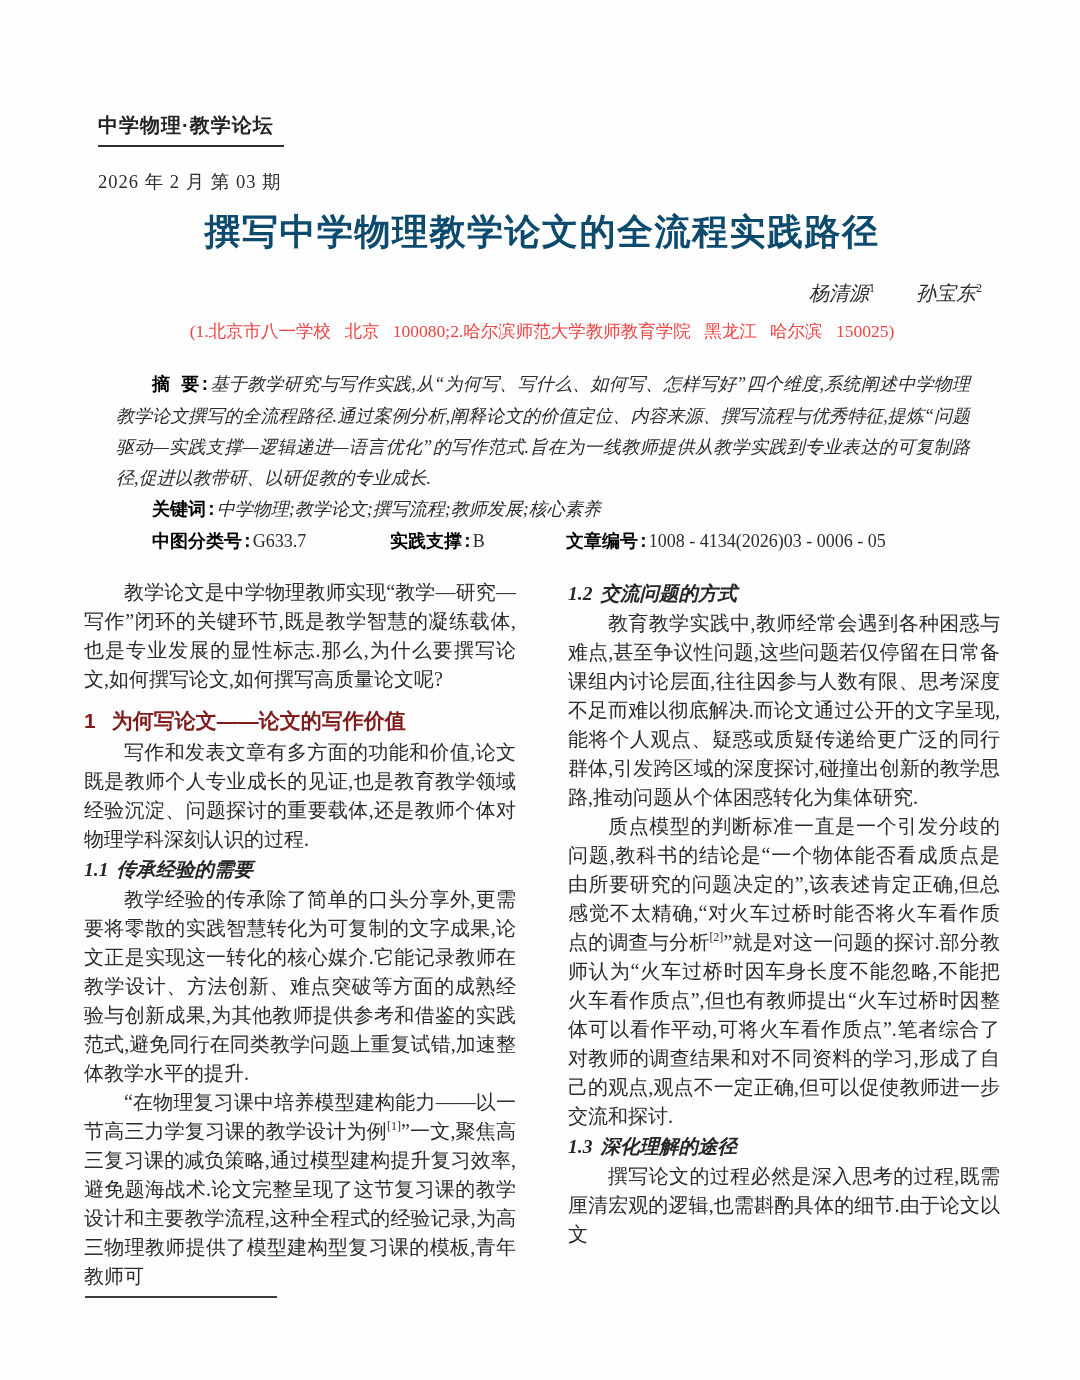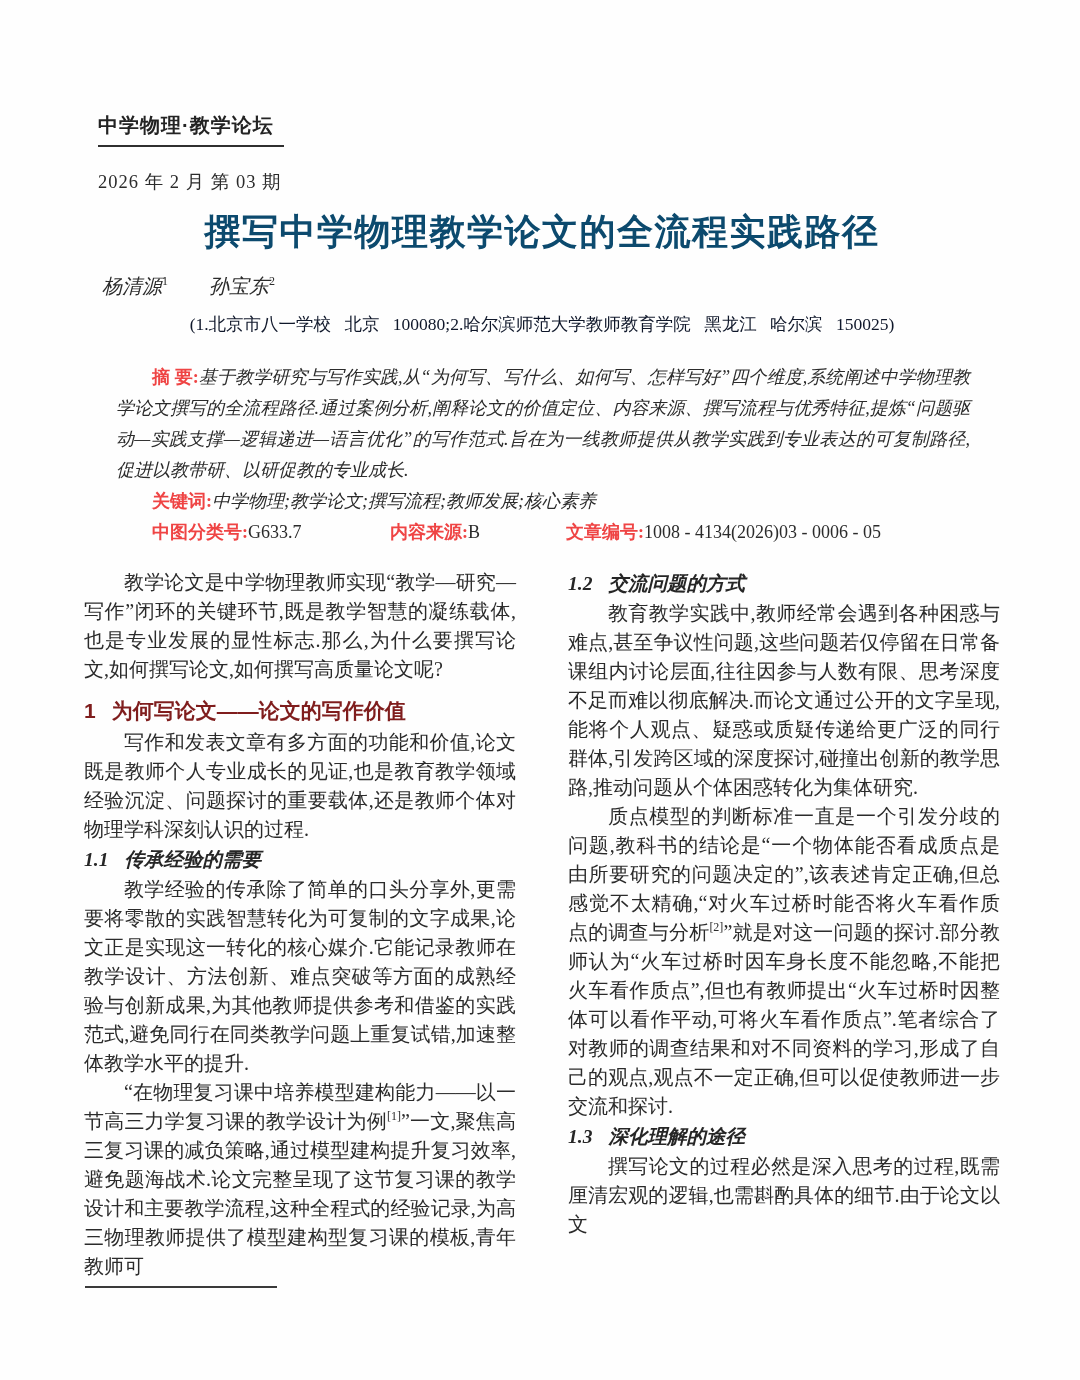--- a/index.html
+++ b/index.html
@@ -21,52 +21,52 @@
     font-weight:bold;font-size:20px;letter-spacing:1px;
     padding:0 10px 6px 0;border-bottom:2px solid #2f2f2f;
     display:inline-block;color:#232323;
   }
   .masthead-line2{font-size:18.5px;padding-top:22px;letter-spacing:1px;color:#2b2b2b;}
   
   .title{
     text-align:center;font-size:36px;font-weight:bold;
     letter-spacing:1.5px;margin-top:16px;line-height:44px;color:#0c4a6e;
   }
-  .authors{text-align:left;margin-top:13px;font-size:20px;font-style:italic;line-height:28px;}
+  .authors{text-align:right;margin-top:20px;font-size:20px;font-style:italic;line-height:28px;}
   .authors .author{margin:0 18px;}
   .authors sup{font-size:12px;font-style:normal;}
-  .affiliation{text-align:center;margin-top:12px;font-size:17.5px;line-height:24px;word-spacing:9px;color:#0f172a;}
+  .affiliation{text-align:center;margin-top:12px;font-size:17.5px;line-height:24px;word-spacing:9px;color:#ef4444;}
   
   .front{margin:26px 30px 0 32px;font-size:18px;line-height:31px;}
   .front p{margin:0;text-align:justify;}
   .kai{font-style:italic;}
   .lbl{
-    font-family:Liberation Serif, serif;
-    font-weight:bold;font-style:normal;color:#ef4444;
+    font-family:Liberation Mono, monospace;
+    font-weight:bold;font-style:normal;color:#000000;
   }
   .indent2{text-indent:2em;}
   .meta-line{margin-top:3px;white-space:nowrap;}
   .meta-line .m1{display:inline-block;margin-left:2em;width:238px;}
   .meta-line .m2{display:inline-block;width:176px;}
   
   .body-cols{display:flex;gap:52px;margin-top:20px;}
   .col{flex:1;min-width:0;}
   .col p{margin:0;font-size:20px;line-height:29px;text-align:justify;color:#2b2b2b;}
   .col p.indent{text-indent:2em;}
   .col sup{font-size:12px;line-height:0;}
   h3.sec{
     font-family:"Liberation Sans","DejaVu Sans",sans-serif;
     font-size:21px;font-weight:bold;margin:12px 0 3px 0;line-height:29px;color:#7f1d1d;
   }
   h3.sec .num{margin-right:16px;}
   h4.subsec{
     font-size:19.5px;font-weight:bold;font-style:italic;
     margin:1px 0;line-height:29px;color:#262626;
   }
-  h4.subsec .num{margin-right:16px;font-style:italic;}
+  h4.subsec .num{margin-right:8px;font-style:italic;}
   
   .fn-divider{width:192px;border-top:2.5px solid #3a3a3a;margin:5px 0 9px 1px;}
   .footnote{font-size:17px;line-height:28px;}
   .footnote p{margin:0;text-align:justify;font-style:italic;color:#2f2f2f;}
   .footnote .indent2{text-indent:2em;}
 </style>
 </head>
 <body>
 
 <div class="page">
@@ -86,21 +86,21 @@
     <span class="author"><span>孙宝东</span><sup>2</sup></span>
   </div>
 
   
   <div class="affiliation">(1.北京市八一学校 北京 100080;2.哈尔滨师范大学教师教育学院 黑龙江 哈尔滨 150025)</div>
 
   
   <div class="front">
     <p class="kai indent2"><span class="lbl">摘 要:</span><span>基于教学研究与写作实践,从“为何写、写什么、如何写、怎样写好”四个维度,系统阐述中学物理教学论文撰写的全流程路径.通过案例分析,阐释论文的价值定位、内容来源、撰写流程与优秀特征,提炼“问题驱动—实践支撑—逻辑递进—语言优化”的写作范式.旨在为一线教师提供从教学实践到专业表达的可复制路径,促进以教带研、以研促教的专业成长.</span></p>
     <p class="kai indent2"><span class="lbl">关键词:</span><span>中学物理;教学论文;撰写流程;教师发展;核心素养</span></p>
-    <p class="meta-line"><span class="m1"><span class="lbl">中图分类号:</span><span>G633.7</span></span><span class="m2"><span class="lbl">内容来源:</span><span>B</span></span><span class="m3"><span class="lbl">文章编号:</span><span>1008 - 4134(2026)03 - 0006 - 05</span></span></p>
+    <p class="meta-line"><span class="m1"><span class="lbl">中图分类号:</span><span>G633.7</span></span><span class="m2"><span class="lbl">实践支撑:</span><span>B</span></span><span class="m3"><span class="lbl">文章编号:</span><span>1008 - 4134(2026)03 - 0006 - 05</span></span></p>
   </div>
 
   
   <div class="body-cols">
 
     <div class="col">
       <p class="indent">教学论文是中学物理教师实现“教学—研究—写作”闭环的关键环节,既是教学智慧的凝练载体,也是专业发展的显性标志.那么,为什么要撰写论文,如何撰写论文,如何撰写高质量论文呢?</p>
       <h3 class="sec"><span class="num">1</span><span>为何写论文——论文的写作价值</span></h3>
       <p class="indent">写作和发表文章有多方面的功能和价值,论文既是教师个人专业成长的见证,也是教育教学领域经验沉淀、问题探讨的重要载体,还是教师个体对物理学科深刻认识的过程.</p>
       <h4 class="subsec"><span class="num">1.1</span><span>传承经验的需要</span></h4>

